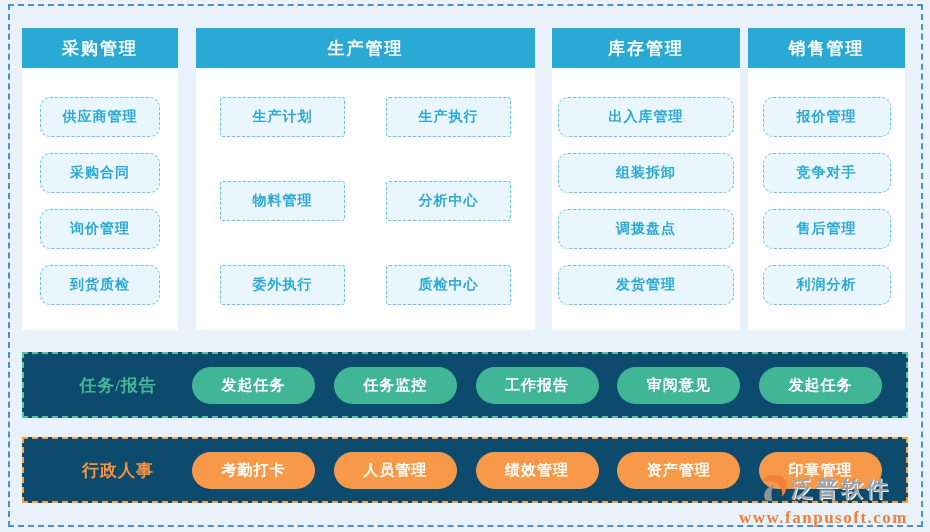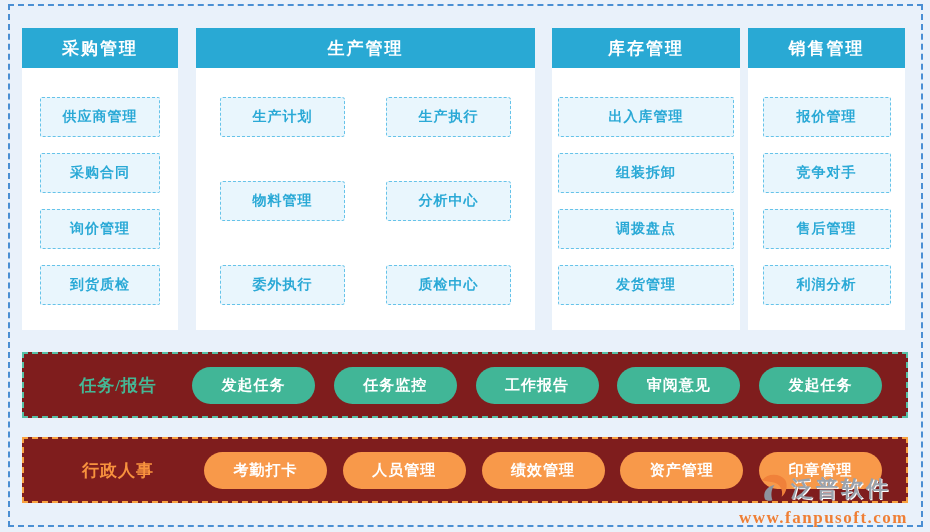--- a/index.html
+++ b/index.html
@@ -19,37 +19,37 @@
   .card3{left:552px;width:188px;}
   .card4{left:748px;width:157px;}
   .card-header{
     height:40px;background:#29a9d4;color:#fff;
     font-size:17px;font-weight:bold;letter-spacing:2px;
     display:flex;align-items:center;justify-content:center;
   }
   .card-body{display:flex;flex-direction:column;align-items:center;gap:16px;padding-top:29px;}
   .item{
     box-sizing:border-box;height:40px;
-    background:#e9f6fd;border:1.5px dashed #66c3e9;border-radius:2px;
+    background:#e9f6fd;border:1.5px dashed #66c3e9;border-radius:10px;
     color:#2aa9d6;font-size:14px;font-weight:bold;letter-spacing:1px;
     display:flex;align-items:center;justify-content:center;cursor:pointer;
   }
   .card1 .item{width:120px;}
   .card3 .item{width:176px;}
   .card4 .item{width:128px;}
   .card2 .card-body{display:block;padding:29px 24px 0;}
   .card2 .grid-row{display:flex;justify-content:space-between;margin-bottom:44px;}
   .card2 .item{width:125px;border-radius:3px;}
   
   .band{
-    position:absolute;left:22px;width:886px;height:66px;background:#7f1d1d;
+    position:absolute;left:22px;width:886px;height:66px;background:#0c4a6e;
     display:flex;align-items:center;box-sizing:border-box;
   }
   .band-green{top:352px;border:2px dashed #55c1a5;}
-  .band-orange{top:437px;border:2px dashed #f8a13f;gap:12px;}
+  .band-orange{top:437px;border:2px dashed #f8a13f;}
   .band-label{width:112px;margin-left:38px;font-size:17px;font-weight:bold;letter-spacing:1px;text-align:center;}
   .band-green .band-label{color:#45b795;}
   .band-orange .band-label{color:#f8923e;}
   .pills{flex:1;display:flex;justify-content:space-between;padding:0 24px 0 18px;}
   .pill{
     width:123px;height:37px;border:none;border-radius:19px;
     color:#fff;font-size:15px;font-weight:bold;letter-spacing:1px;
     font-family:inherit;display:flex;align-items:center;justify-content:center;cursor:pointer;
   }
   .pill-green{background:#41b697;}

